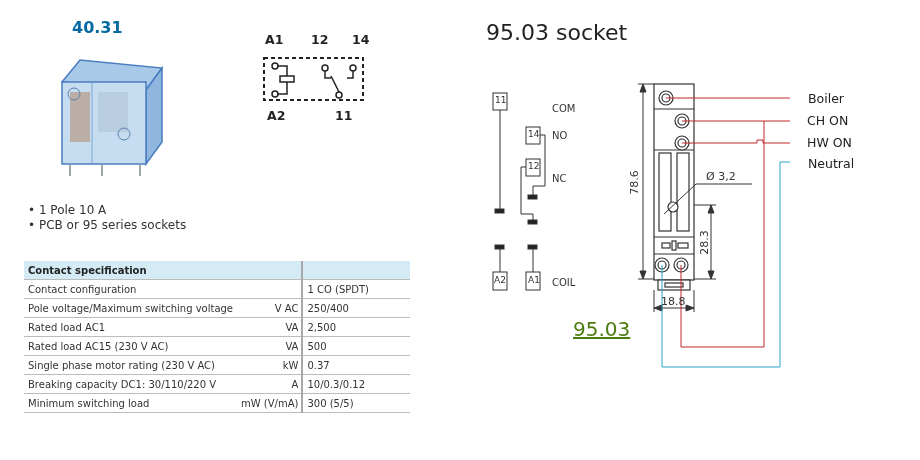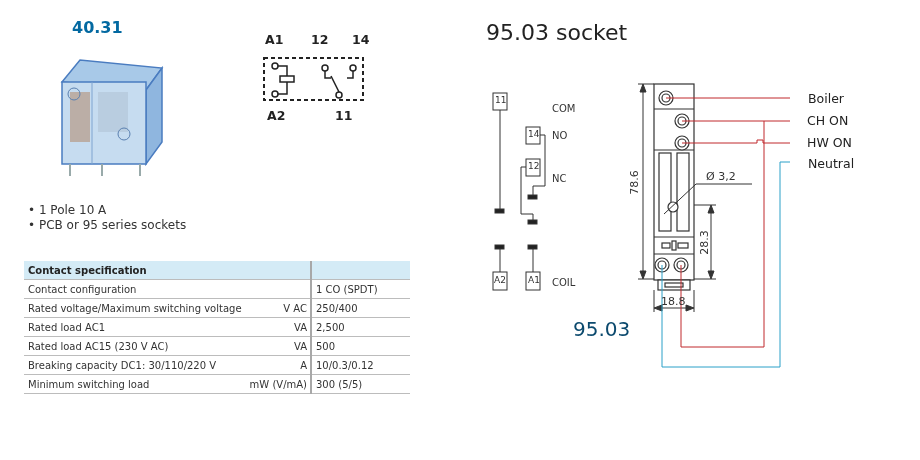--- a/index.html
+++ b/index.html
@@ -12,21 +12,21 @@
   .pin-label { position:absolute; font-size:12.5px; font-weight:bold; color:#222; font-family:"DejaVu Sans", sans-serif; }
   #spec-table { left:24px; top:261px; width:386px; border-collapse:collapse; font-size:10px; color:#333; font-family:"DejaVu Sans", sans-serif; }
   #spec-table td { height:18px; border-bottom:1px solid #bcbcbc; padding:0 4px; white-space:nowrap; }
   #spec-table td.val { text-align:left; border-left:2px solid #a8a8a8; width:144px; }
   #spec-table td.unit { text-align:right; width:40px; padding-right:3px; }
   #spec-table tr.head td { background:#d4ebf6; font-weight:bold; color:#222; }
   #socket-title { left:486px; top:20px; font-size:22px; color:#222; font-family:"DejaVu Sans", sans-serif; }
   #socket-svg { left:0; top:0; width:920px; height:460px; }
   .wire-label { position:absolute; font-size:12.5px; color:#222; font-family:"DejaVu Sans", sans-serif; }
   .term-label { position:absolute; font-size:10px; color:#333; font-family:"DejaVu Sans", sans-serif; }
-  #socket-model { left:573px; top:317px; font-size:20px; color:#0c4a6e; font-family:"DejaVu Sans", sans-serif; }
+  #socket-model { left:573px; top:317px; font-size:20px; color:#4d7c0f; font-family:"DejaVu Sans", sans-serif;text-decoration:underline; }
 </style>
 </head>
 <body>
 
 <div id="model-title" class="abs">40.31</div>
 
 <svg id="relay-photo" class="abs" viewBox="0 0 140 140">
   <polygon points="22,40 40,18 122,26 106,48" fill="#a8c9e8" stroke="#4a7cc0" stroke-width="1.5"></polygon>
   <polygon points="106,48 122,26 122,100 106,122" fill="#8fb6df" stroke="#4a7cc0" stroke-width="1.5"></polygon>
   <rect x="22" y="40" width="84" height="82" fill="#c6dcf0" stroke="#4a7cc0" stroke-width="1.5"></rect>
@@ -72,33 +72,38 @@
       <tr class="head">
     <td colspan="2">Contact specification</td>
     <td class="val"></td>
   </tr>
   <tr>
         <td>Contact configuration</td>
         <td class="unit"></td>
         <td class="val">1 CO (SPDT)</td>
       </tr>
   <tr>
-        <td>Rated voltage/Maximum switching voltage</td>
+        <td>Pole voltage/Maximum switching voltage</td>
         <td class="unit">V AC</td>
         <td class="val">250/400</td>
       </tr>
   <tr>
         <td>Rated load AC1</td>
         <td class="unit">VA</td>
         <td class="val">2,500</td>
       </tr>
   <tr>
         <td>Rated load AC15 (230 V AC)</td>
         <td class="unit">VA</td>
         <td class="val">500</td>
+      </tr>
+  <tr>
+        <td>Single phase motor rating (230 V AC)</td>
+        <td class="unit">kW</td>
+        <td class="val">0.37</td>
       </tr>
   <tr>
         <td>Breaking capacity DC1: 30/110/220 V</td>
         <td class="unit">A</td>
         <td class="val">10/0.3/0.12</td>
       </tr>
   <tr>
         <td>Minimum switching load</td>
         <td class="unit">mW (V/mA)</td>
         <td class="val">300 (5/5)</td>

